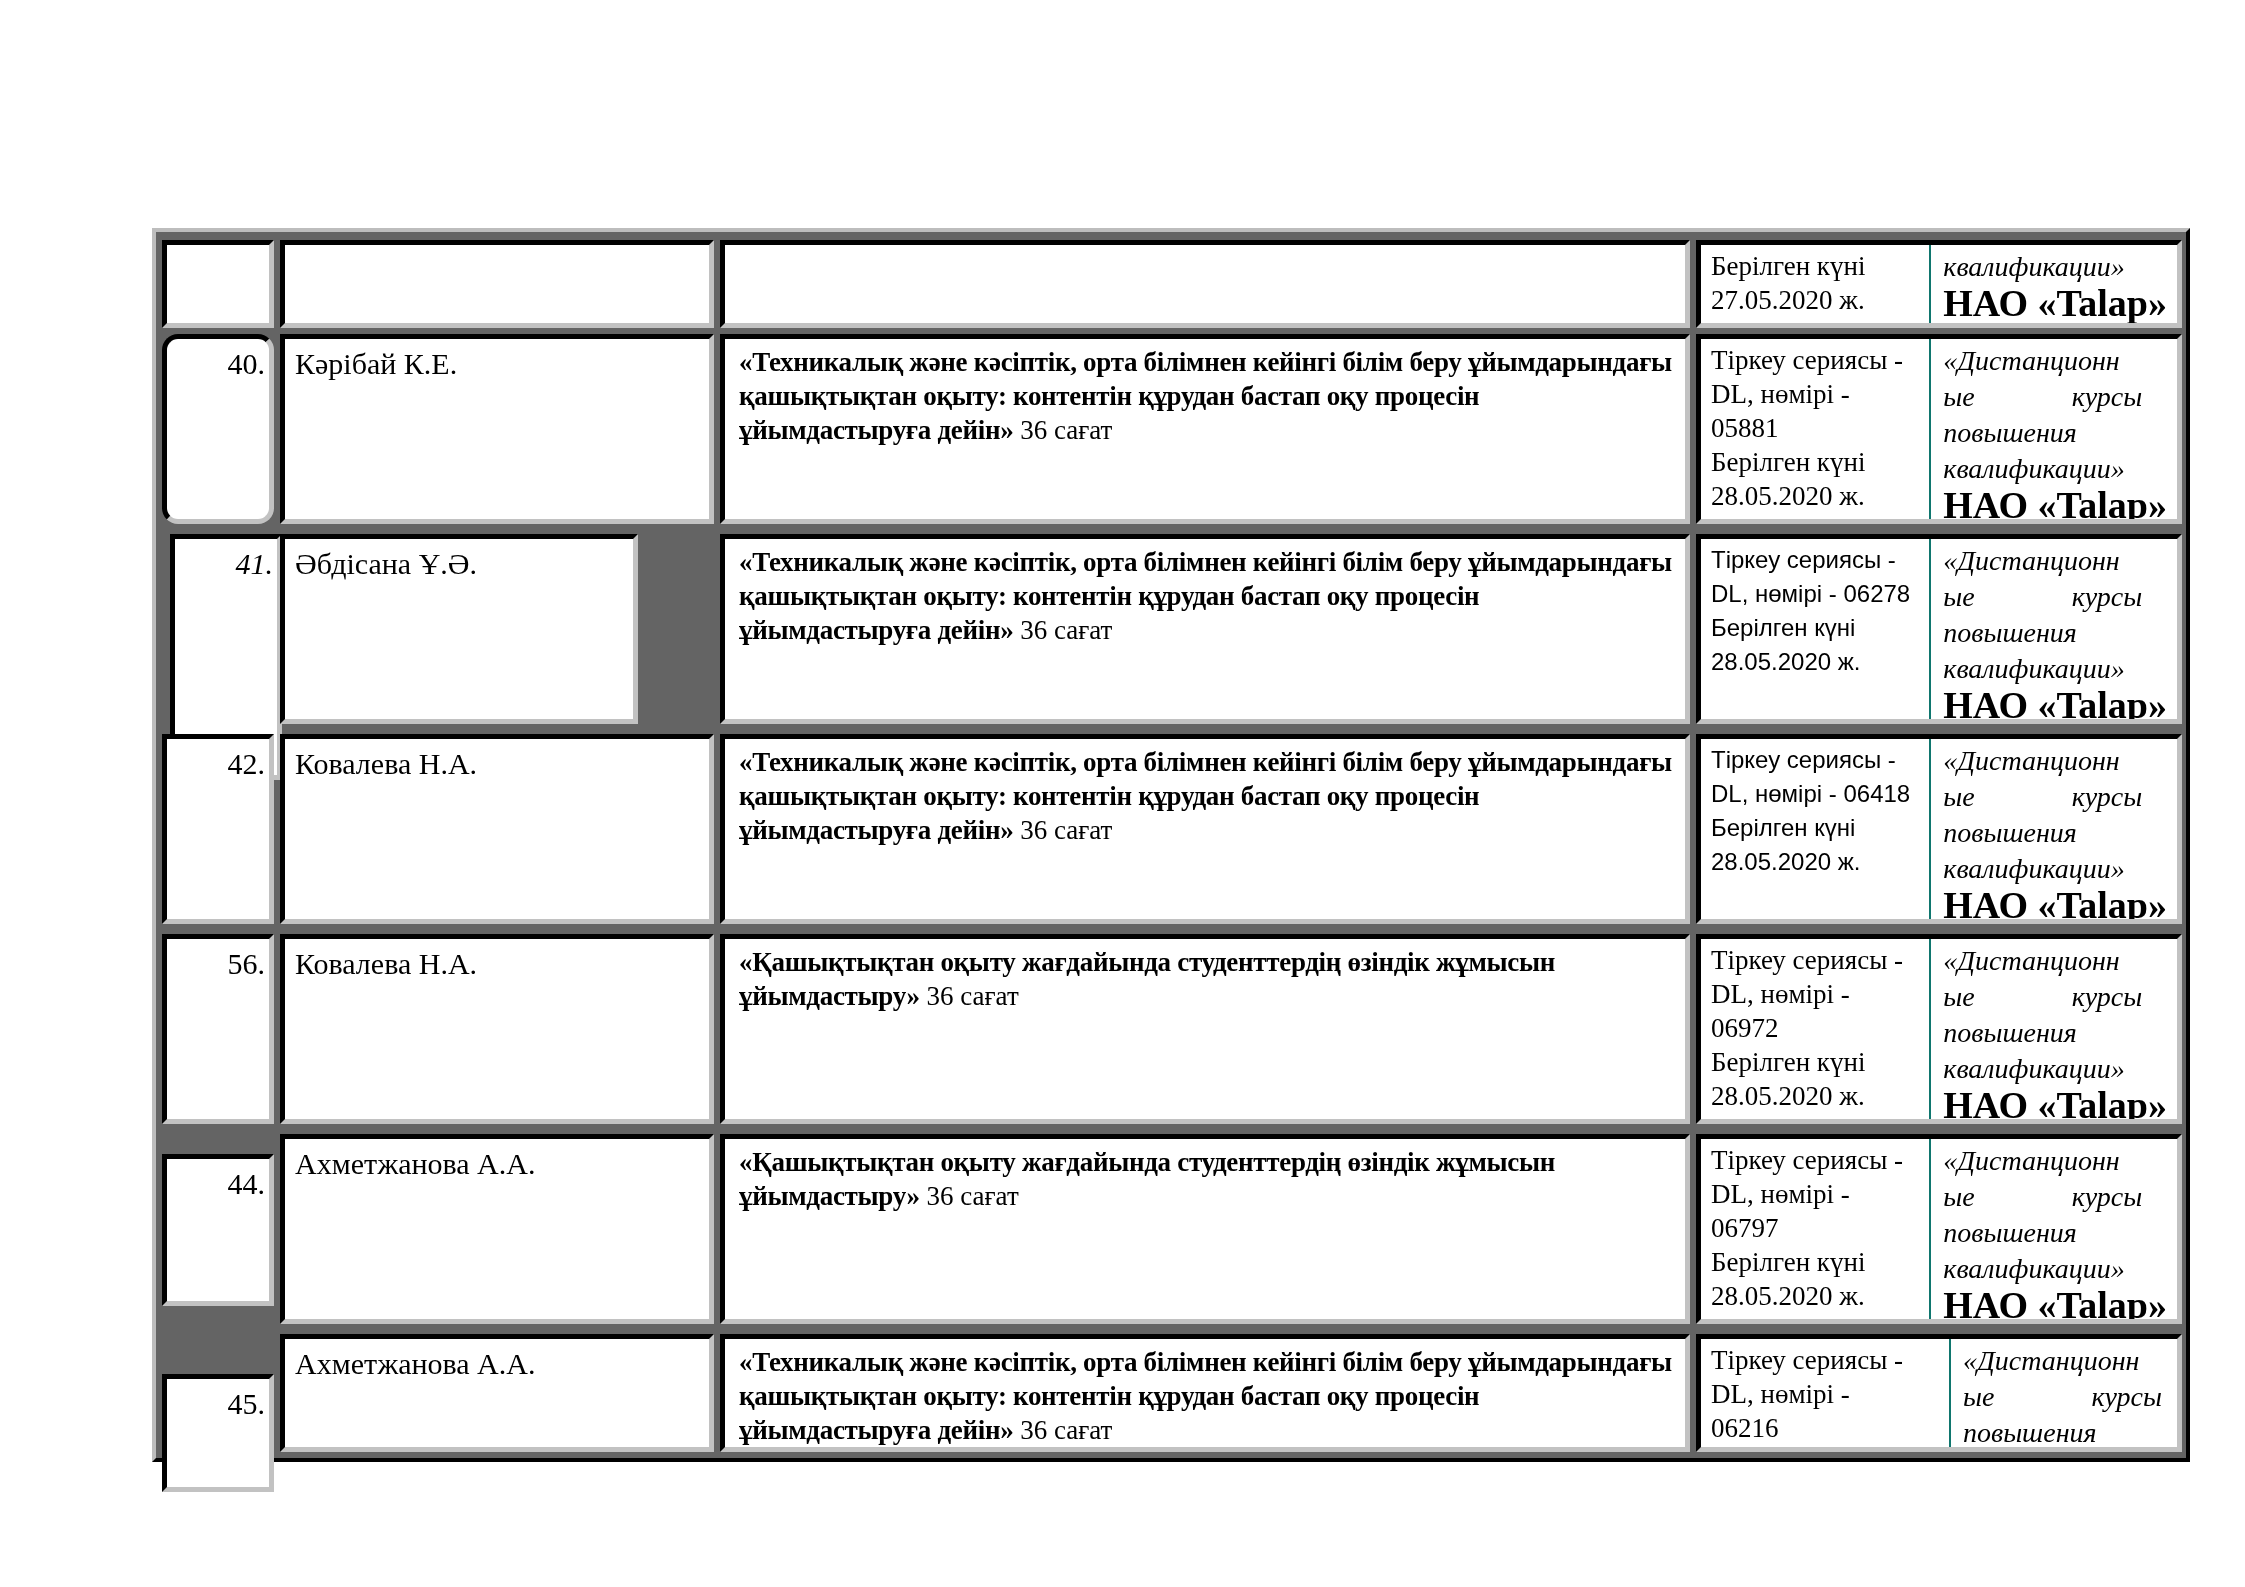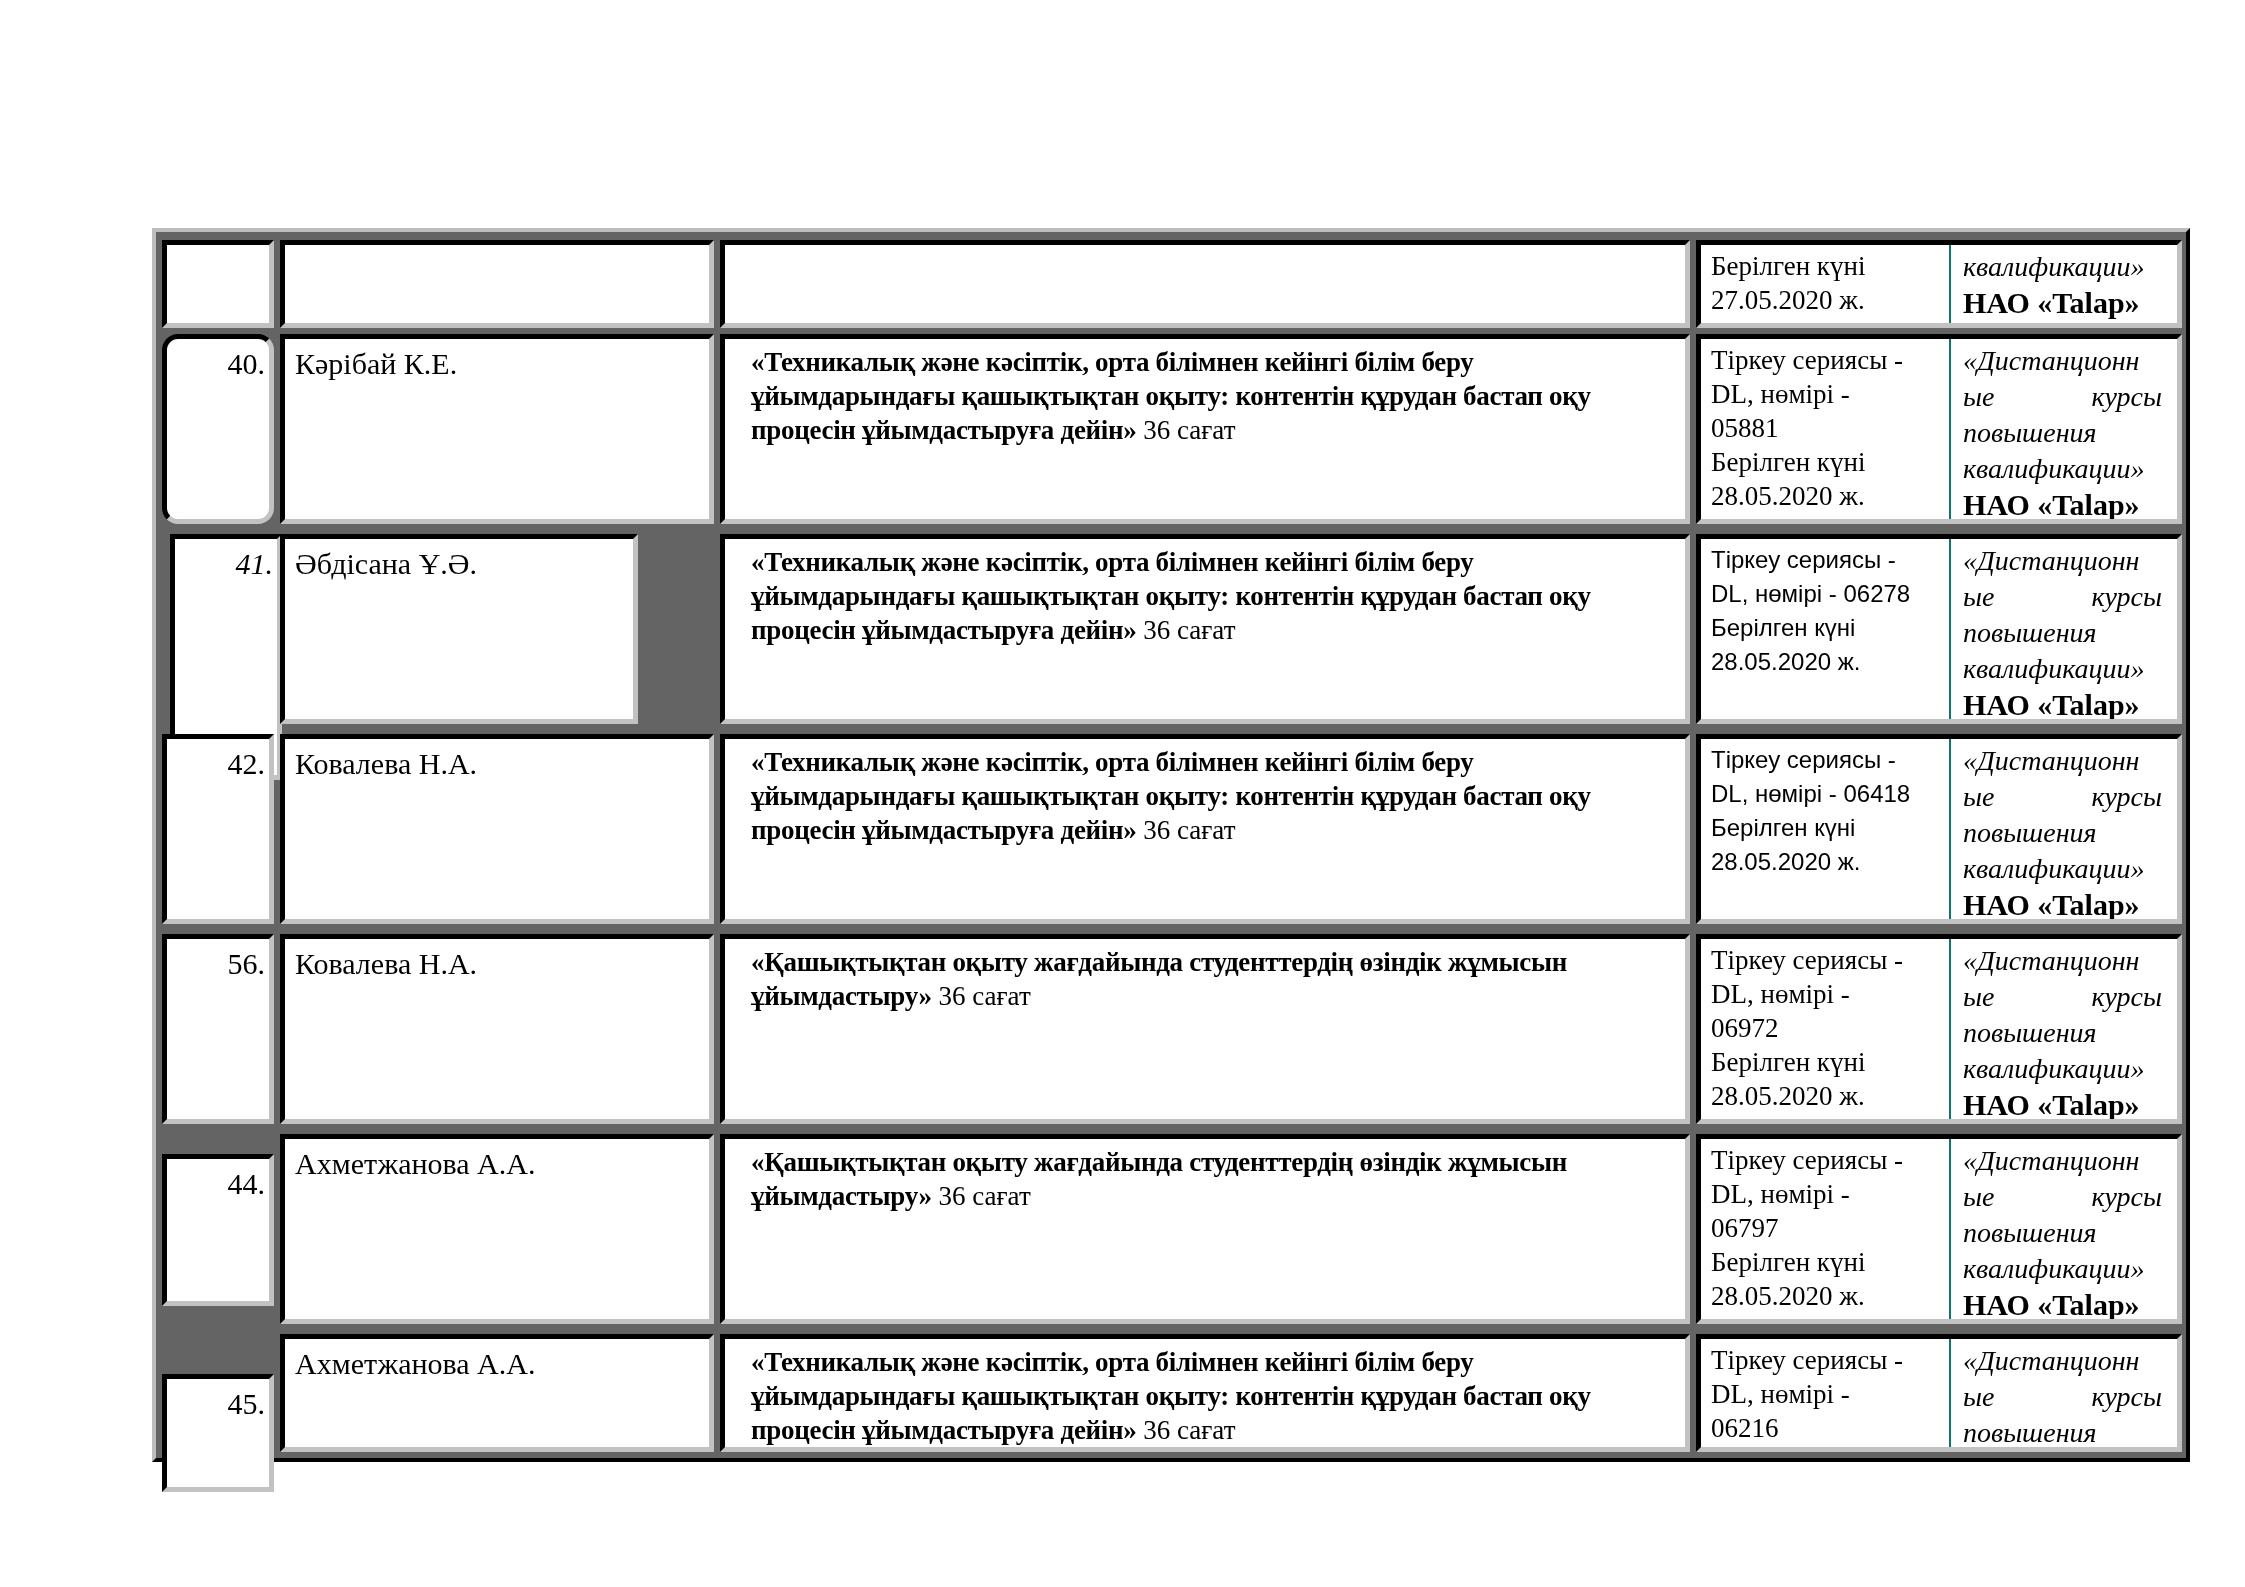--- a/index.html
+++ b/index.html
@@ -23,26 +23,26 @@
     font-size: 28px; line-height: 34px;
   }
   .cell.cert-org {
     display: flex; padding: 0;
   }
   .cert-part { width: 250px; box-sizing: border-box; padding: 4px 10px 0 10px; border-right: 2px solid #0f766e; height: 100%; }
   .org-part  { flex: 1; box-sizing: border-box; padding: 4px 10px 0 12px; height: 100%; }
 
   .num { text-align: right; padding: 8px 4px 0 0; font-size: 30px; }
   .name { padding: 8px 12px 0 10px; font-size: 30px; }
-  .course { padding: 6px 12px 0 26px; font-size: 27px; line-height: 34px; }
+  .course { padding: 6px 12px 0 14px; font-size: 27px; line-height: 34px; }
   .course b { font-weight: bold; letter-spacing: -0.3px; }
   .cert-line { display: block; font-size: 27px; line-height: 34px; white-space: nowrap; }
   .sans .cert-line { font-family: "Liberation Sans", "DejaVu Sans", sans-serif; font-size: 24px; line-height: 34px; }
   .org-line { display: block; font-style: italic; font-size: 28px; line-height: 36px; white-space: nowrap; }
-  .org-bold { display: block; font-weight: bold; font-size: 30px; line-height: 36px; white-space: nowrap; }
+  .org-bold { display: block; font-weight: bold; font-size: 38px; line-height: 36px; white-space: nowrap; }
 </style>
 </head>
 <body>
 
 <div class="page">
   <div class="table-frame">
 
     <div class="row" style="top:8px;">
       <div class="cell num" style="left:6px; top:0; width:112px; height:88px;"></div>
       <div class="cell name" style="left:124px; top:0; width:434px; height:88px;"></div>

